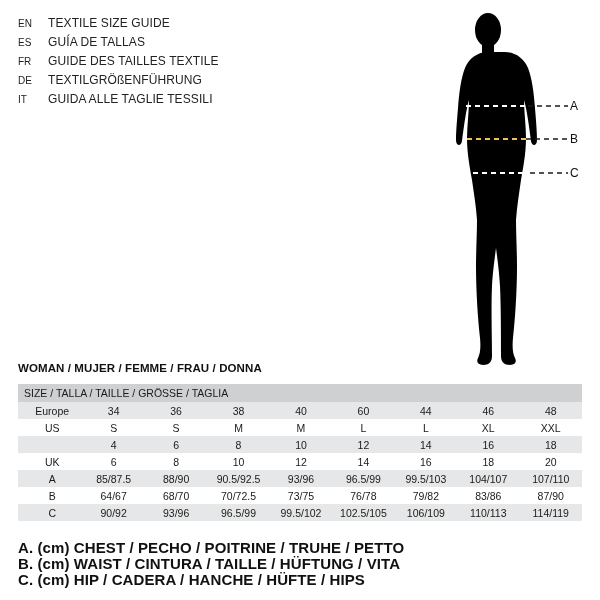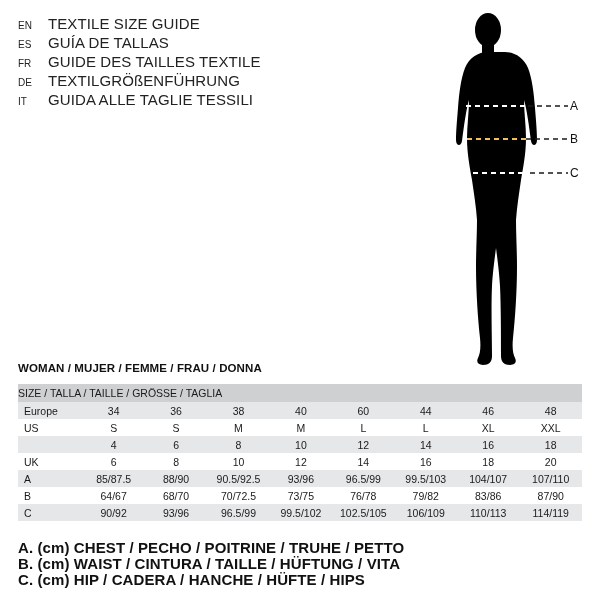--- a/index.html
+++ b/index.html
@@ -33,21 +33,21 @@
     align-items: baseline;
     height: 19px;
     line-height: 19px;
   }
   .lang-code {
     width: 30px;
     font-size: 10px;
     color: #222;
   }
   .lang-text {
-    font-size: 15px;
+    font-size: 12px;
     color: #222;
     letter-spacing: 0.1px;
   }
 
   
   .figure-wrap {
     position: absolute;
     left: 420px;
     top: 8px;
     width: 170px;
@@ -91,33 +91,33 @@
   }
   table.size-table td {
     height: 17px;
     padding: 0 2px;
     text-align: center;
     color: #1a1a1a;
   }
   table.size-table tr.head-row td {
     background: #cfd0d2;
     text-align: left;
-    padding-left: 0;
+    padding-left: 6px;
     font-size: 10.5px;
     color: #1a1a1a;
     height: 18px;
   }
   table.size-table tr.alt td {
     background: #e6e7e8;
   }
   table.size-table tr.plain td {
     background: #ffffff;
   }
   table.size-table td.label {
-    text-align: left;
+    text-align: center;
     padding-left: 6px;
     width: 64px;
     margin-left: 10px;
   }
 
   
   .notes {
     position: absolute;
     left: 18px;
     top: 540px;

